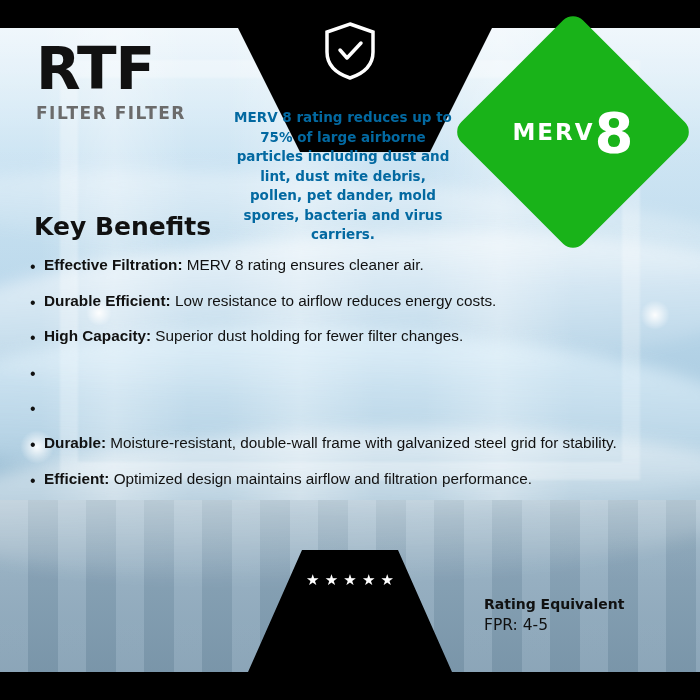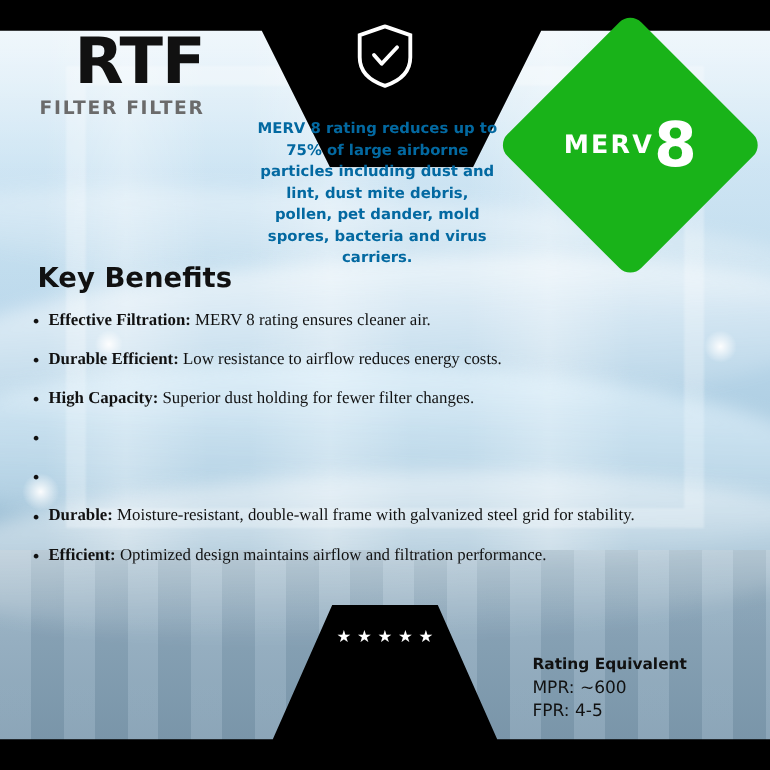--- a/index.html
+++ b/index.html
@@ -93,23 +93,22 @@
     bottom: 0; left: 0;
     width: 700px; height: 150px;
     background: #000;
     clip-path: polygon(0 150px, 700px 150px, 700px 122px, 452px 122px, 398px 0, 302px 0, 248px 122px, 0 122px);
   }
 
   
   .logo {
     position: absolute;
     left: 36px;
-    top: 28px;
+    top: 42px;
     z-index: 6;
-    text-align: right;
   }
   .logo-rtf {
     font-family: "DejaVu Sans", sans-serif;
     font-weight: bold;
     font-size: 58px;
     letter-spacing: -1px;
     color: #111;
     line-height: 0.95;
   }
   .logo-sub {
@@ -180,21 +179,21 @@
     font-size: 56px;
     font-weight: bold;
     line-height: 1.0;
     margin-top: 2px;
   }
 
   
   .benefits {
     position: absolute;
     left: 30px;
-    top: 238px;
+    top: 212px;
     width: 640px;
     z-index: 6;
   }
   .benefits-title {
     font-family: "DejaVu Sans", sans-serif;
     font-weight: bold;
     font-size: 25px;
     color: #111;
     margin: 0 0 14px 4px;
   }
@@ -205,21 +204,21 @@
   }
   .bullet {
     width: 14px;
     flex: 0 0 14px;
     color: #111;
     font-size: 16px;
     line-height: 1.35;
     padding-top: 1px;
   }
   .benefit-text {
-    font-family: Liberation Serif, serif;
+    font-family: Liberation Sans, sans-serif;
     font-size: 15.3px;
     color: #111;
     line-height: 1.36;
   }
   .benefit-text b {
     font-weight: bold;
   }
 
   
   .stars {
@@ -339,17 +338,16 @@
   <div class="stars">
     <span class="star">★</span>
     <span class="star">★</span>
     <span class="star">★</span>
     <span class="star">★</span>
     <span class="star">★</span>
   </div>
 
   <div class="rating">
     <div class="rating-title">Rating Equivalent</div>
-    <div class="rating-line">MPR: ~600</div>
     <div class="rating-line">FPR: 4-5</div>
   </div>
 
 </div>
 
 </body></html>

